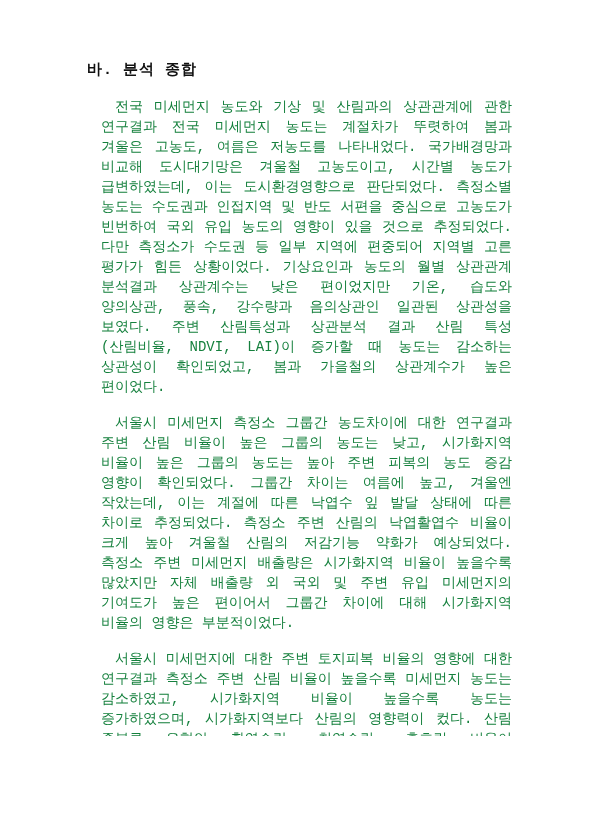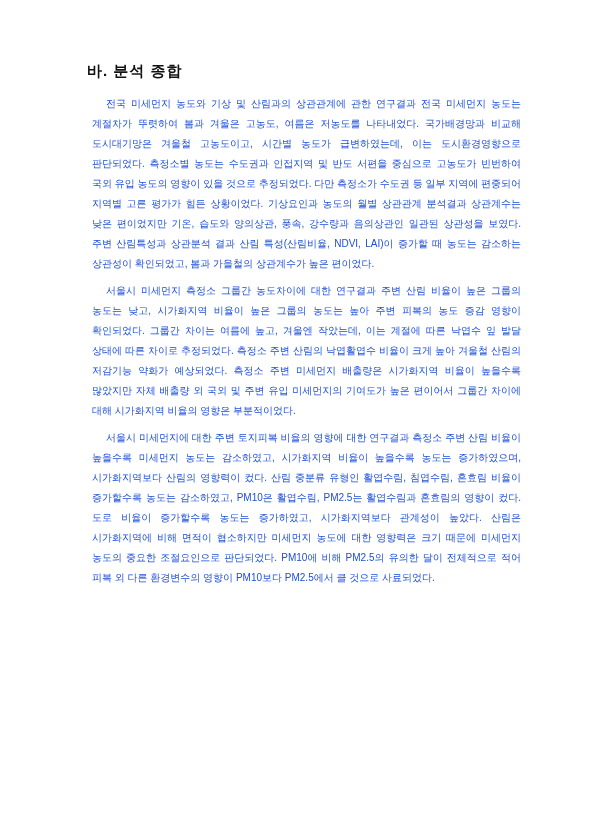--- a/index.html
+++ b/index.html
@@ -6,46 +6,46 @@
     margin: 0;
     padding: 0;
     background: #ffffff;
   }
   .page {
     position: relative;
     width: 612px;
     height: 736px;
     background: #ffffff;
     overflow: hidden;
-    font-family: Liberation Sans, sans-serif;
+    font-family: Liberation Mono, monospace;
     color: #111111;
   }
   .content {
     position: absolute;
     left: 85px;
     top: 61px;
     width: 443px;
   }
   .section-heading {
     font-size: 15px;
     font-weight: 700;
     line-height: 20px;
     letter-spacing: 1px;
     margin: 0 0 13px 2px;
     color: #111111;
   }
   .body-paragraph {
-    margin: 7px;
-    font-size: 10px;
+    margin: 16px;
+    font-size: 14px;
     line-height: 20px;
     text-align: justify;
     text-indent: 14px;
     word-break: keep-all;
     overflow-wrap: break-word;
-    color: #1d4ed8;
+    color: #15803d;
   }
   .page-footer {
     position: absolute;
     left: 0;
     right: 0;
     top: 768px;
     font-size: 13px;
     letter-spacing: 1px;
     color: #1a1a1a;
   }

